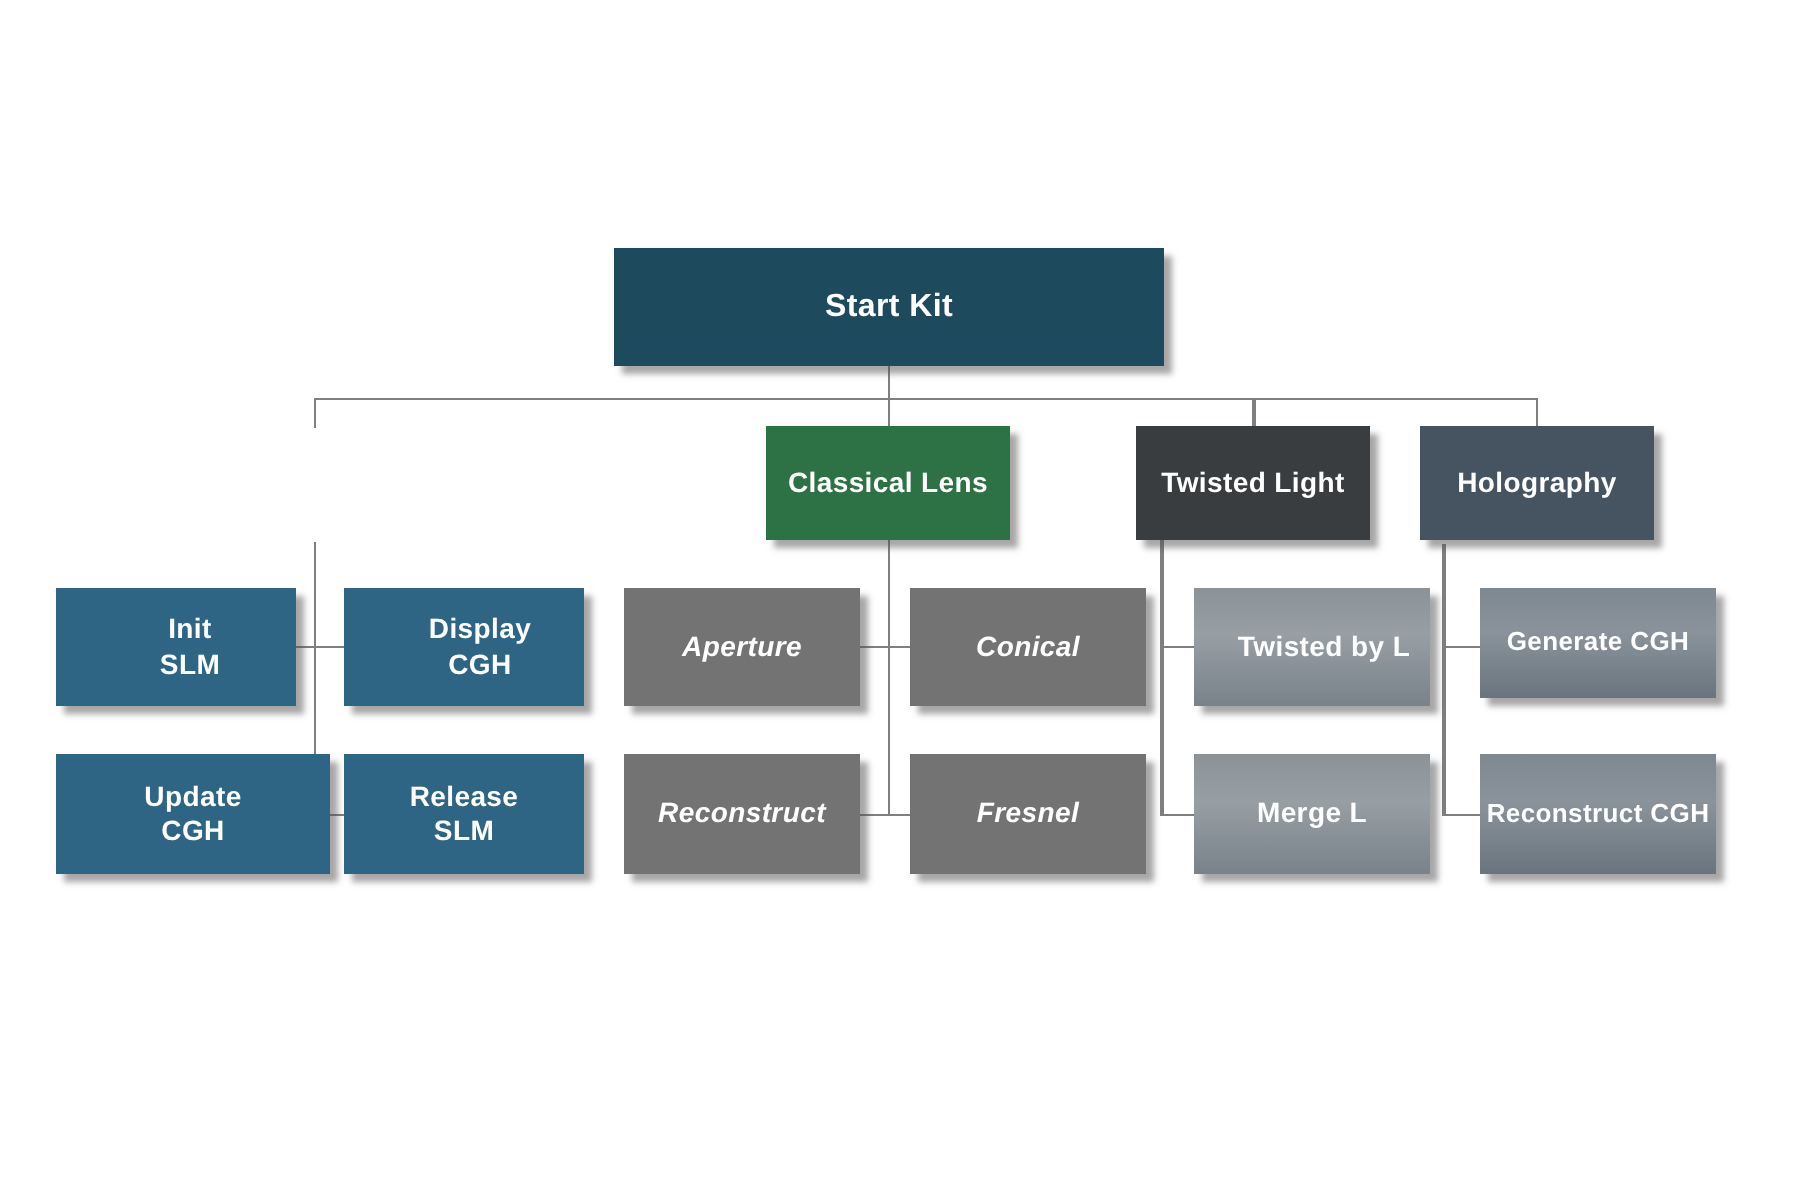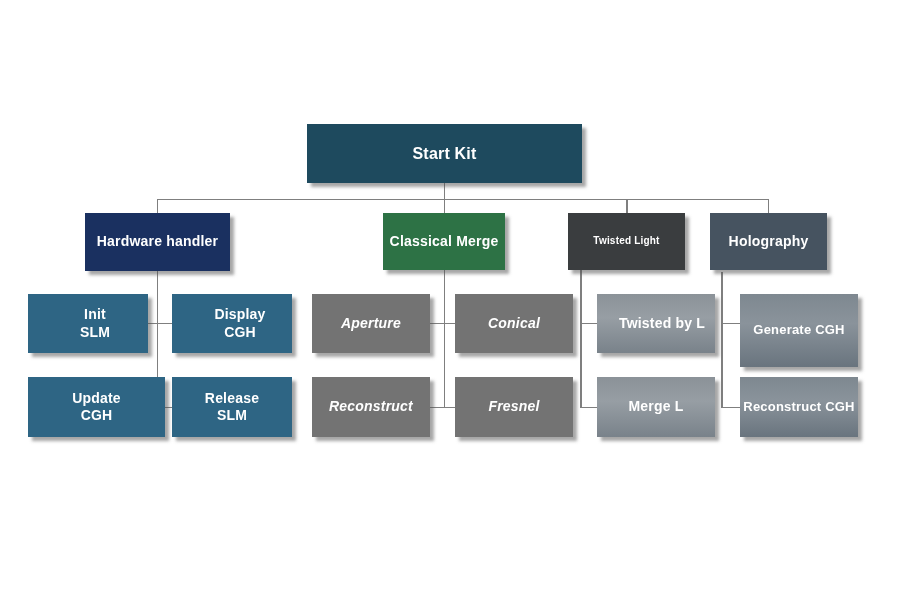--- a/index.html
+++ b/index.html
@@ -24,21 +24,21 @@
     font-weight: bold;
     letter-spacing: 0.2px;
     white-space: pre-line;
     line-height: 1.25;
     box-shadow: 4px 4px 3px rgba(80,80,80,0.5);
     box-sizing: border-box;
   }
   .root-node      { background: #1E4A5E; font-size: 16px; }
   .branch-hw      { background: #1A3060; font-size: 14px; }
   .branch-cl      { background: #2D7245; font-size: 14px; }
-  .branch-tl      { background: #3A3D3F; font-size: 10px; }
+  .branch-tl      { background: #3A3D3F; font-size: 14px; }
   .branch-ho      { background: #465360; font-size: 14px; }
   .child-hw       { background: #2E6584; font-size: 14px; }
   .child-cl       { background: #737373; font-size: 14px; font-style: italic; }
   .child-tl       { background: linear-gradient(180deg, #8B9298 0%, #979EA4 40%, #79828A 100%); font-size: 14px; }
   .child-ho       { background: linear-gradient(180deg, #7E8890 0%, #8A939B 40%, #69747E 100%); font-size: 13px; }
   .line {
     position: absolute;
     background: #7F7F7F;
   }
   .h-line { height: 1.5px; }
@@ -67,38 +67,37 @@
   <div class="line v-line" style="left:580px; top:270px; height:138px;"></div>
   <div class="line h-line" style="left:581px; top:322.5px; width:16px;"></div>
   <div class="line h-line" style="left:581px; top:406.5px; width:16px;"></div>
 
   <div class="line v-line" style="left:721px; top:272px; height:136px;"></div>
   <div class="line h-line" style="left:722px; top:322.5px; width:18px;"></div>
   <div class="line h-line" style="left:722px; top:406.5px; width:18px;"></div>
 
   <div class="node root-node" style="left:307px; top:124px; width:275px; height:59px;">Start Kit</div>
 
-  <div class="node branch-hw" style="left:85px; top:213px; width:145px; height:58px;">Hardware handler</div>
-  <div class="node branch-cl" style="left:383px; top:213px; width:122px; height:57px;">Classical Merge</div>
+  <div class="node branch-cl" style="left:383px; top:213px; width:122px; height:57px;">Classical Lens</div>
   <div class="node branch-tl" style="left:568px; top:213px; width:117px; height:57px;">Twisted Light</div>
   <div class="node branch-ho" style="left:710px; top:213px; width:117px; height:57px;">Holography</div>
 
   <div class="node child-hw" style="left:28px; top:294px; width:120px; height:59px;padding-left:14px;">Init
 SLM</div>
   <div class="node child-hw" style="left:172px; top:294px; width:120px; height:59px;padding-left:16px;">Display
 CGH</div>
   <div class="node child-hw" style="left:28px; top:377px; width:137px; height:60px;">Update
 CGH</div>
   <div class="node child-hw" style="left:172px; top:377px; width:120px; height:60px;">Release
 SLM</div>
 
   <div class="node child-cl" style="left:312px; top:294px; width:118px; height:59px;">Aperture</div>
   <div class="node child-cl" style="left:455px; top:294px; width:118px; height:59px;">Conical</div>
   <div class="node child-cl" style="left:312px; top:377px; width:118px; height:60px;">Reconstruct</div>
   <div class="node child-cl" style="left:455px; top:377px; width:118px; height:60px;">Fresnel</div>
 
   <div class="node child-tl" style="left:597px; top:294px; width:118px; height:59px;padding-left:12px;">Twisted by L</div>
   <div class="node child-tl" style="left:597px; top:377px; width:118px; height:60px;">Merge L</div>
 
-  <div class="node child-ho" style="left:740px; top:294px; width:118px; height:73px;">Generate CGH</div>
+  <div class="node child-ho" style="left:740px; top:294px; width:118px; height:55px;">Generate CGH</div>
   <div class="node child-ho" style="left:740px; top:377px; width:118px; height:60px;">Reconstruct CGH</div>
 
 </div>
 
 </body></html>

